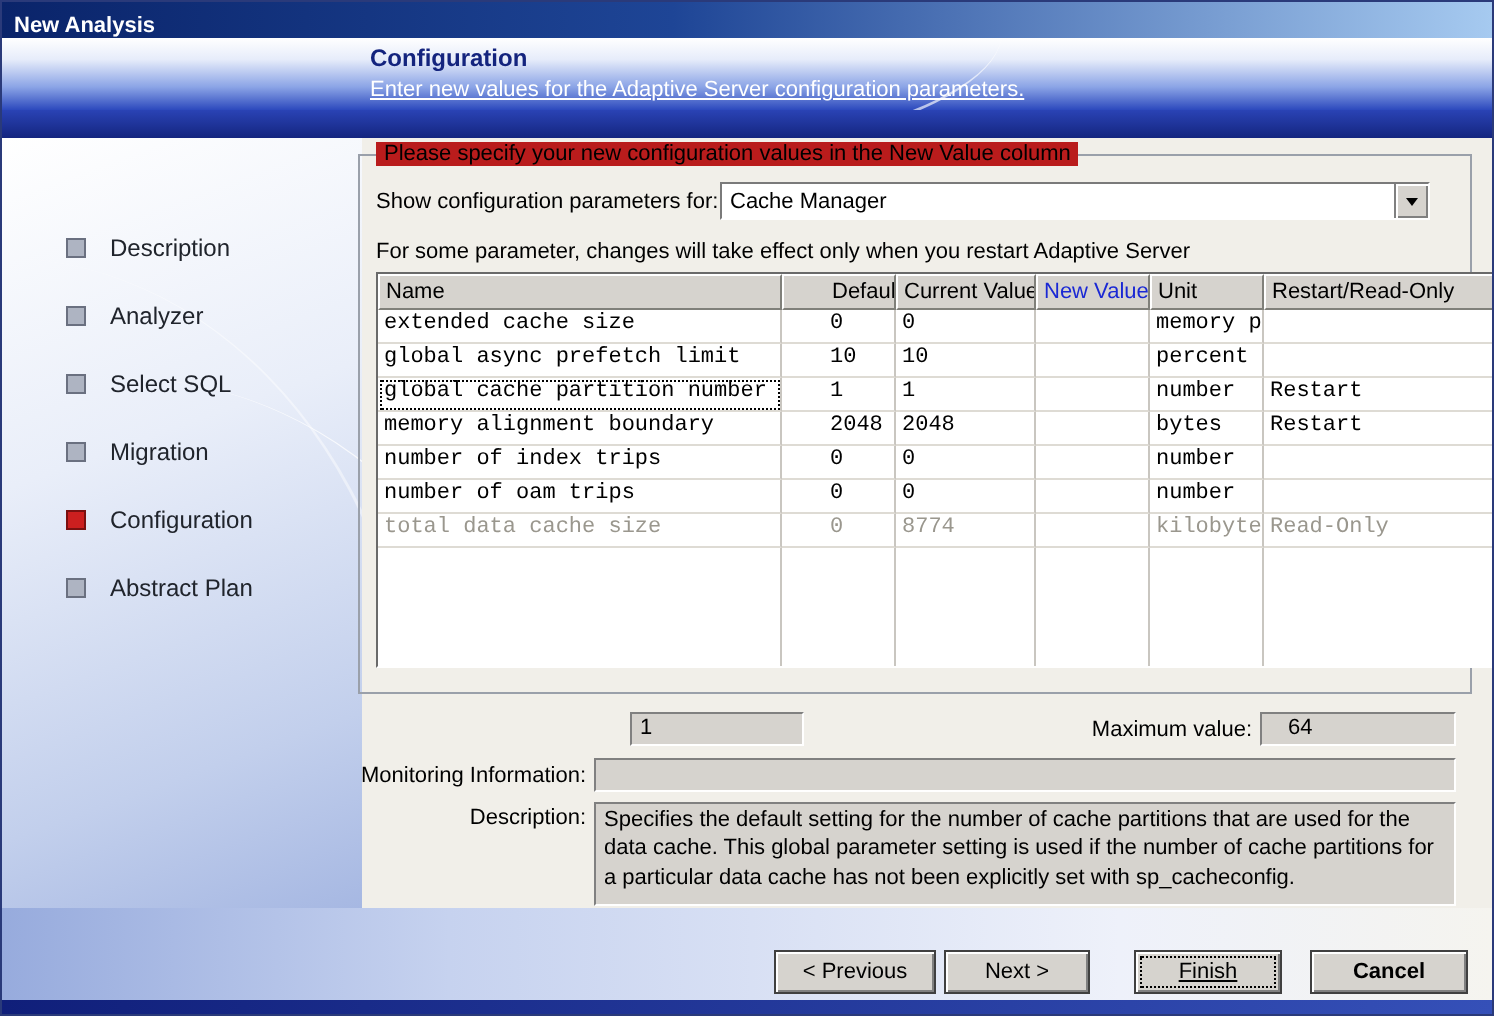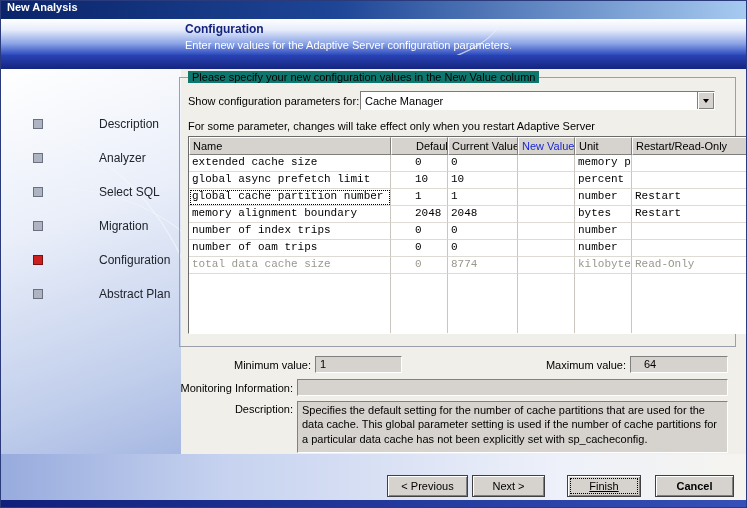--- a/index.html
+++ b/index.html
@@ -9,31 +9,31 @@
   .window {
     position: relative; width: 747px; height: 508px;
     border: 1px solid #2a3a7a; overflow: hidden; background: #f1efe9;
   }
 
   
   .titlebar {
     position: absolute; top: 0; left: 0; right: 0; height: 18px;
     background: linear-gradient(to right, #0a246a 0%, #1e4596 45%, #a6caf0 100%);
     color: #fff; font-weight: bold; font-size: 11px;
-    display: flex; align-items: flex-start; padding-left: 6px;
+    display: flex; align-items: flex-end; padding-left: 6px;
   }
 
   
   .header {
     position: absolute; top: 18px; left: 0; right: 0; height: 36px;
     background: linear-gradient(to bottom, #ffffff 0%, #e6ecfa 30%, #8ba4e6 68%, #2c49bd 100%);
     overflow: hidden;
   }
   .header-title { position: absolute; left: 184px; top: 3px; font-size: 12px; font-weight: bold; color: #14247e; }
-  .header-sub { position: absolute; left: 184px; top: 20px; color: #ffffff; }
+  .header-sub { position: absolute; left: 184px; top: 20px; color: #ffffff; text-decoration: underline; }
   .header-band {
     position: absolute; top: 54px; left: 0; right: 0; height: 14px;
     background: linear-gradient(to bottom, #2a43b5 0%, #14257f 100%);
   }
 
   
   .client { position: absolute; top: 68px; left: 0; right: 0; bottom: 0; background: #f1efe9; }
   .sidebar-bg {
     position: absolute; top: 0; left: 0; width: 180px; height: 100%;
     background: linear-gradient(160deg, #ffffff 0%, #e9eef9 35%, #c2cfec 70%, #97abdd 100%);
@@ -47,28 +47,28 @@
     position: absolute; left: 0; right: 0; bottom: 0; height: 7px;
     background: linear-gradient(to right, #101f7a 0%, #3550b8 100%);
   }
   .curve { position: absolute; border-radius: 50%; pointer-events: none; }
   .curve.h1 { left: -60px; top: -78px; width: 560px; height: 150px; border-bottom: 3px solid rgba(255,255,255,0.65); }
   .curve.s1 { left: -150px; top: 120px; width: 420px; height: 460px; border-right: 2px solid rgba(255,255,255,0.75); }
   .curve.s2 { left: -210px; top: 60px; width: 420px; height: 520px; border-right: 2px solid rgba(255,255,255,0.45); }
 
   
   .steps { position: absolute; left: 32px; top: 38px; width: 146px; }
-  .side-item { display: flex; align-items: center; height: 34px; cursor: default; gap: 44px; }
+  .side-item { display: flex; align-items: center; height: 34px; cursor: default; }
   .step-box { width: 10px; height: 10px; background: #aeb4c2; border: 1px solid #6a7080; margin-right: 12px; flex: 0 0 10px; }
   .step-box.current { background: #cc1f1f; border-color: #7a1010; }
   .step-label { font-size: 12px; color: #20242c; }
 
   
   .groupbox { position: absolute; left: 178px; top: 8px; width: 557px; height: 270px; border: 1px solid #9aa0aa; }
-  .groupbox-legend { position: absolute; top: -7px; left: 8px; background: #0f766e; padding: 0 4px; white-space: nowrap; }
+  .groupbox-legend { position: absolute; top: -7px; left: 8px; background: #b91c1c; padding: 0 4px; white-space: nowrap; }
 
   .filter-label { position: absolute; left: 8px; top: 17px; }
   .combo {
     position: absolute; left: 180px; top: 13px; width: 355px; height: 19px;
     background: #fff; border: 1px solid; border-color: #7a7a7a #ffffff #ffffff #7a7a7a;
     display: flex; align-items: center; cursor: default;
   }
   .combo-text { flex: 1; padding: 0 4px; overflow: hidden; white-space: nowrap; }
   .combo-btn {
     width: 17px; align-self: stretch; background: #d6d3ce; border-left: 1px solid #808080;
@@ -272,21 +272,20 @@
               <div class="td c1"></div>
               <div class="td c2"></div>
               <div class="td c3"></div>
               <div class="td c4"></div>
               <div class="td c5"></div>
             </div>
           </div>
       </div>
     </div>
 
-    <span class="flabel lbl-min">Minimum value:</span>
     <div class="ro-field fld-min">1</div>
 
     <span class="flabel lbl-max">Maximum value:</span>
     <div class="ro-field fld-max">64</div>
 
     <span class="flabel lbl-mon">Monitoring Information:</span>
     <div class="ro-field fld-mon"></div>
 
     <span class="flabel lbl-desc">Description:</span>
     <div class="ro-field fld-desc">Specifies the default setting for the number of cache partitions that are used for the data cache. This global parameter setting is used if the number of cache partitions for a particular data cache has not been explicitly set with sp_cacheconfig.</div>

